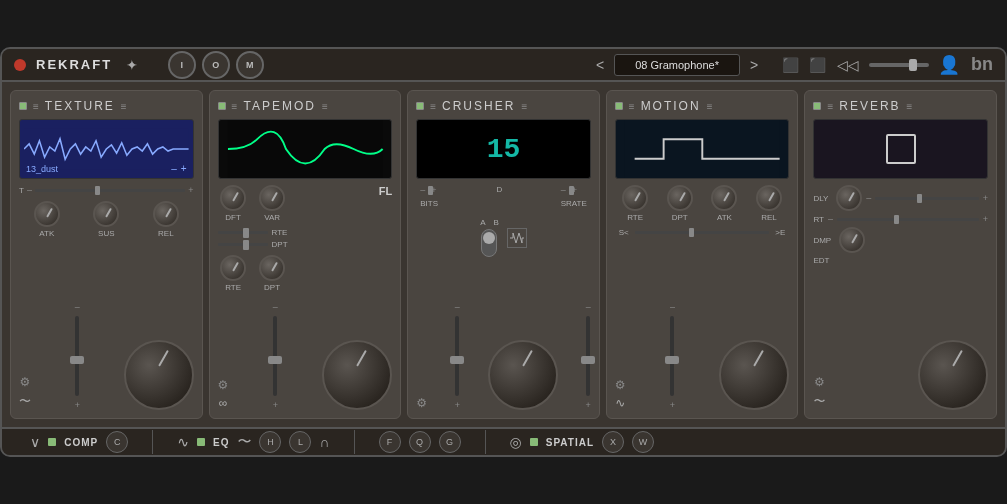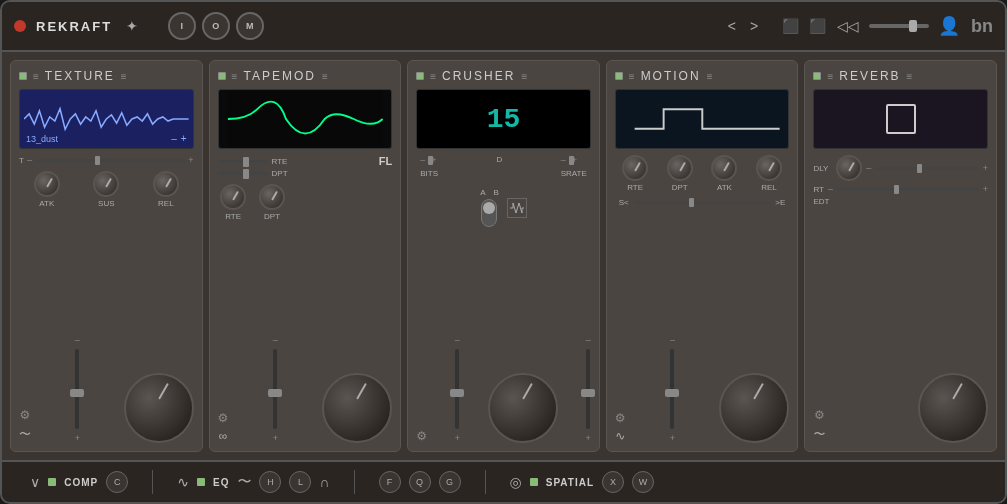--- a/index.html
+++ b/index.html
@@ -7,21 +7,21 @@
       background: #1a1a1a;
       display: flex;
       justify-content: center;
       align-items: center;
       min-height: 100vh;
       font-family: 'Arial', sans-serif;
     }
 
     .plugin-container {
       width: 1007px;
-      height: 504px;
+      height: 410px;
       background: #3a3530;
       border-radius: 10px;
       overflow: hidden;
       display: flex;
       flex-direction: column;
       border: 2px solid #555;
     }
 
     
     .top-bar {
@@ -567,20 +567,21 @@
     <span class="brand-icon">✦</span>
 
     <div class="transport-buttons">
       <div class="transport-btn">I</div>
       <div class="transport-btn">O</div>
       <div class="transport-btn">M</div>
     </div>
 
     <div class="preset-area">
       <span class="preset-nav">&lt;</span>
+      <div class="preset-name">08 Gramophone*</div>
       <span class="preset-nav">&gt;</span>
     </div>
 
     <div class="top-icons">
       <span class="top-icon">⬛</span>
       <span class="top-icon">⬛</span>
       <span class="top-icon">◁◁</span>
       <div class="volume-slider"></div>
     </div>
 
@@ -663,20 +664,30 @@
 
       <div class="module-display tapemod-display">
         <svg viewBox="0 0 160 60" width="100%" height="100%">
           <rect width="160" height="60" fill="#080808"></rect>
           <path d="M 0,30 Q 20,30 30,20 Q 50,0 60,30 Q 80,60 100,30 Q 110,20 130,30 Q 150,40 160,30" fill="none" stroke="#00ff88" stroke-width="2"></path>
         </svg>
       </div>
 
       <div style="display:flex; align-items:flex-start; justify-content:space-between; gap:4px;">
         <div style="display:flex; flex-direction:column; gap:4px;">
+          <div class="controls-row" style="gap:8px;">
+            <div class="knob-group">
+              <div class="knob knob-small"></div>
+              <div class="knob-label">DFT</div>
+            </div>
+            <div class="knob-group">
+              <div class="knob knob-small"></div>
+              <div class="knob-label">VAR</div>
+            </div>
+          </div>
           <div style="display:flex; flex-direction:column; gap:3px; margin-top:2px;">
             <div class="tape-knob-row">
               <div class="mini-slider-h">
                 <div class="mini-slider-thumb"></div>
               </div>
               <span class="small-label">RTE</span>
             </div>
             <div class="tape-knob-row">
               <div class="mini-slider-h">
                 <div class="mini-slider-thumb"></div>
@@ -880,20 +891,24 @@
           <span class="plus-minus">+</span>
         </div>
         <div class="rt-row">
           <span class="small-label">RT</span>
           <span class="plus-minus" style="margin-left:auto;">–</span>
           <div class="mini-h-slider" style="width:60px;">
             <div class="mini-h-thumb"></div>
           </div>
           <span class="plus-minus">+</span>
         </div>
+        <div class="dmp-row">
+          <span class="small-label">DMP</span>
+          <div class="knob knob-small" style="margin-left:4px;"></div>
+        </div>
         <div class="edt-row">
           <span class="small-label">EDT</span>
         </div>
       </div>
 
       <div style="display:flex; align-items:flex-end; justify-content:space-between; flex:1; margin-top:4px;">
         <div style="display:flex; flex-direction:column; gap:4px; align-items:center;">
           <span class="gear-icon">⚙</span>
           <span style="color:#aaa; font-size:12px;">〜</span>
         </div>

